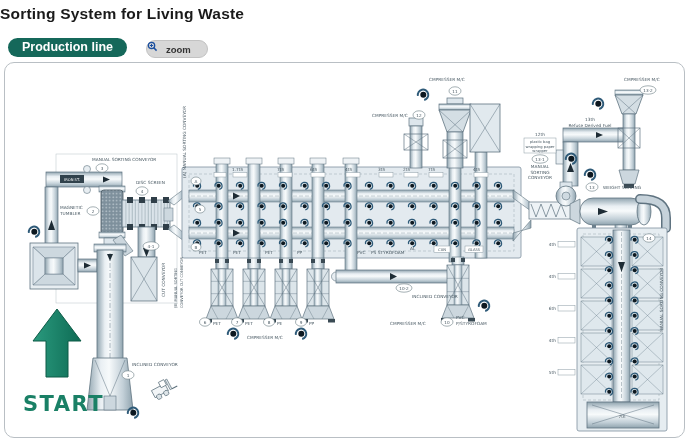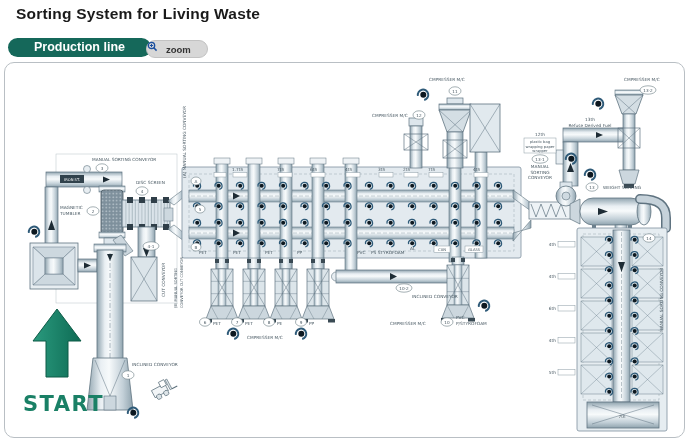--- a/index.html
+++ b/index.html
@@ -1,20 +1,20 @@
 <!DOCTYPE html>
 <html><head>
 <meta charset="utf-8">
 <style>
   html,body{margin:0;padding:0;background:#fff;}
   .page{position:relative;width:690px;height:443px;background:#fff;overflow:hidden;
         font-family:"Liberation Sans",sans-serif;}
-  .title{position:absolute;left:16px;top:5px;font-size:15.5px;font-weight:bold;color:#1a1a1a;
+  .title{position:absolute;left:0;top:5px;font-size:15.5px;font-weight:bold;color:#1a1a1a;
          letter-spacing:.2px;}
-  .badge{position:absolute;left:8px;top:38px;height:19px;padding:0 26px;border-radius:10px;
+  .badge{position:absolute;left:8px;top:38px;height:19px;padding:0 14px;border-radius:10px;
          background:#15685a;color:#fff;font-size:12.5px;font-weight:bold;line-height:19px;}
   .zoom-pill{position:absolute;left:146px;top:40px;height:16px;padding:0 16px;border-radius:9px;
          background:#d7d7d7;border:1px solid #c2c2c2;display:flex;align-items:center;gap:3px;
          font-size:9.5px;color:#333;font-weight:bold;cursor:pointer;}
   .panel{position:absolute;left:4px;top:62px;width:681px;height:376px;border:1px solid #b9bfc4;
          border-radius:10px;background:#fff;box-sizing:border-box;}
   svg{position:absolute;left:0;top:0;}
   svg text{font-family:"DejaVu Sans",sans-serif;fill:#4a5a64;}
   .lb{font-size:4.3px;}
   .lbs{font-size:3.7px;}

